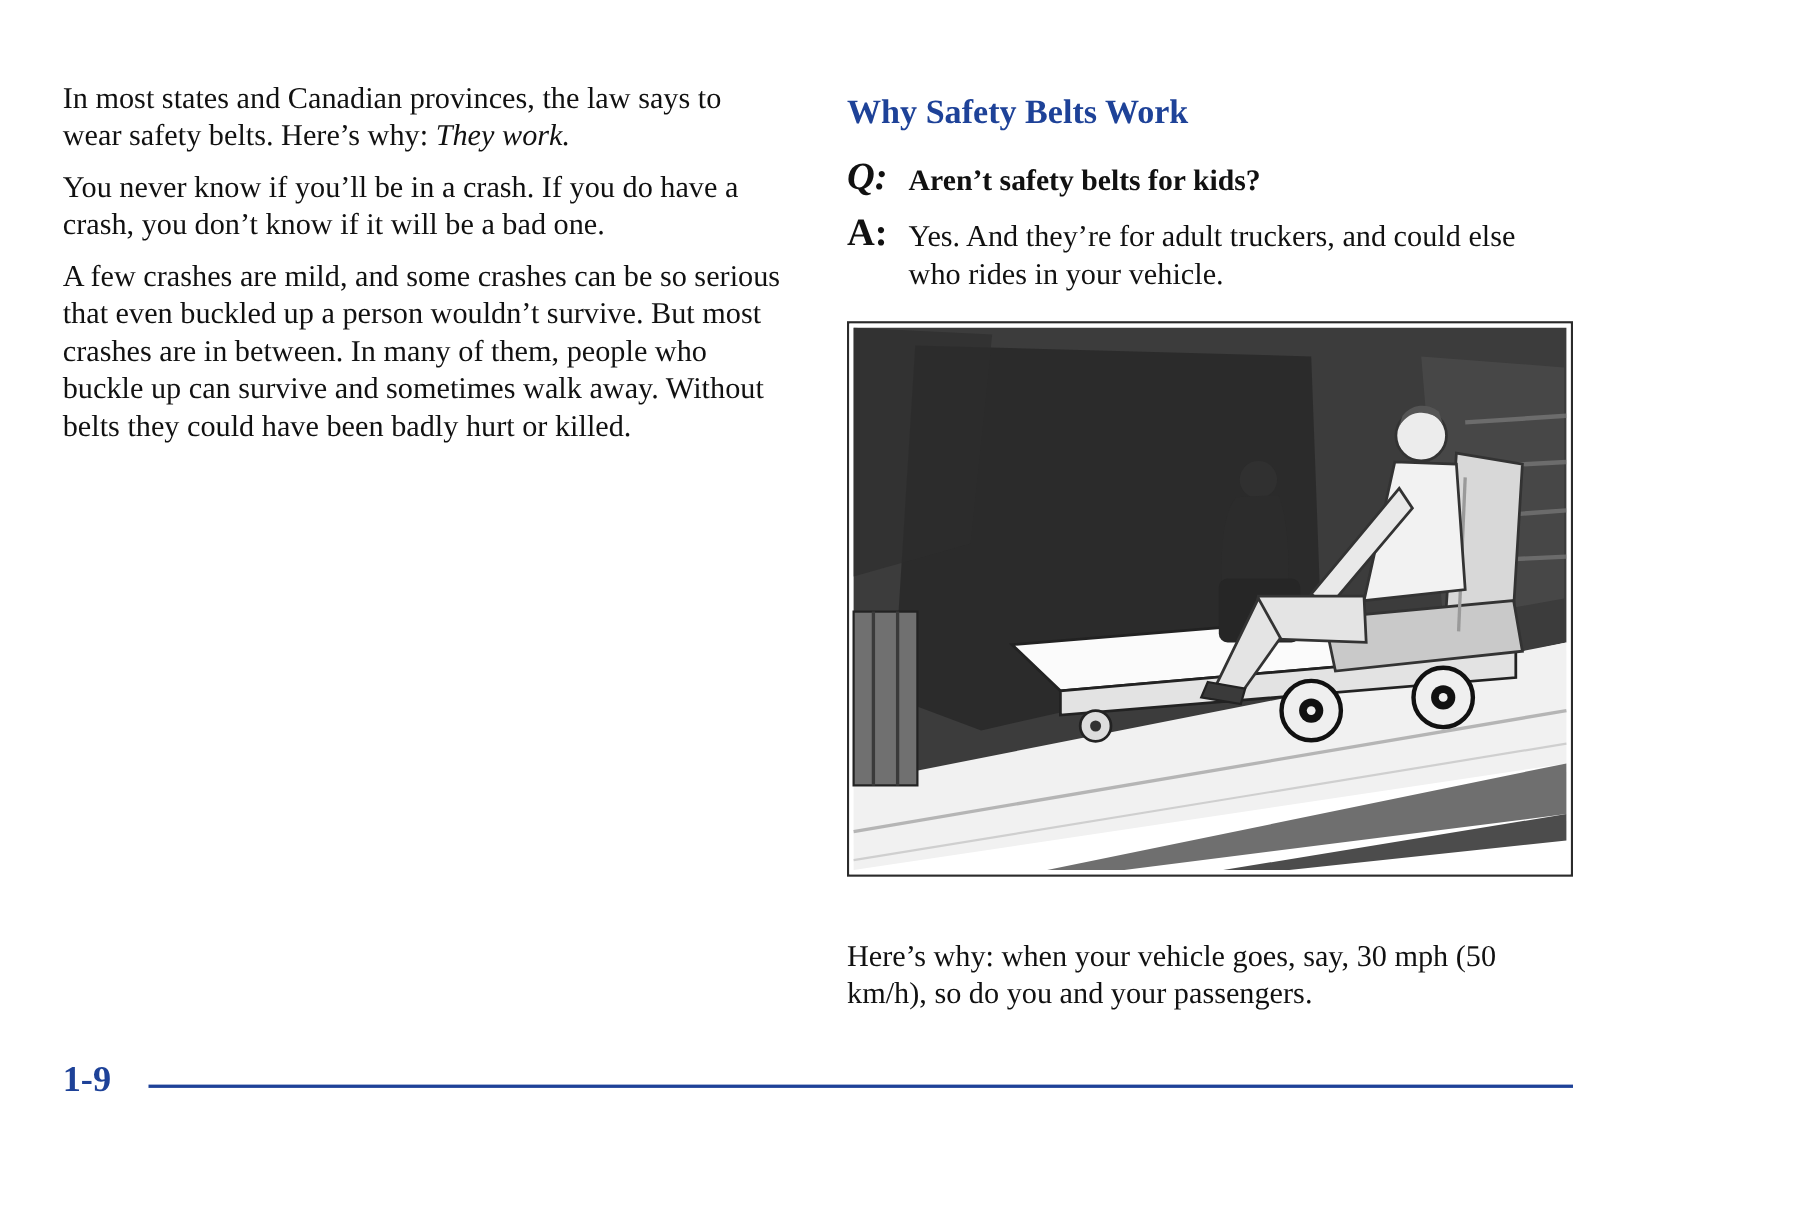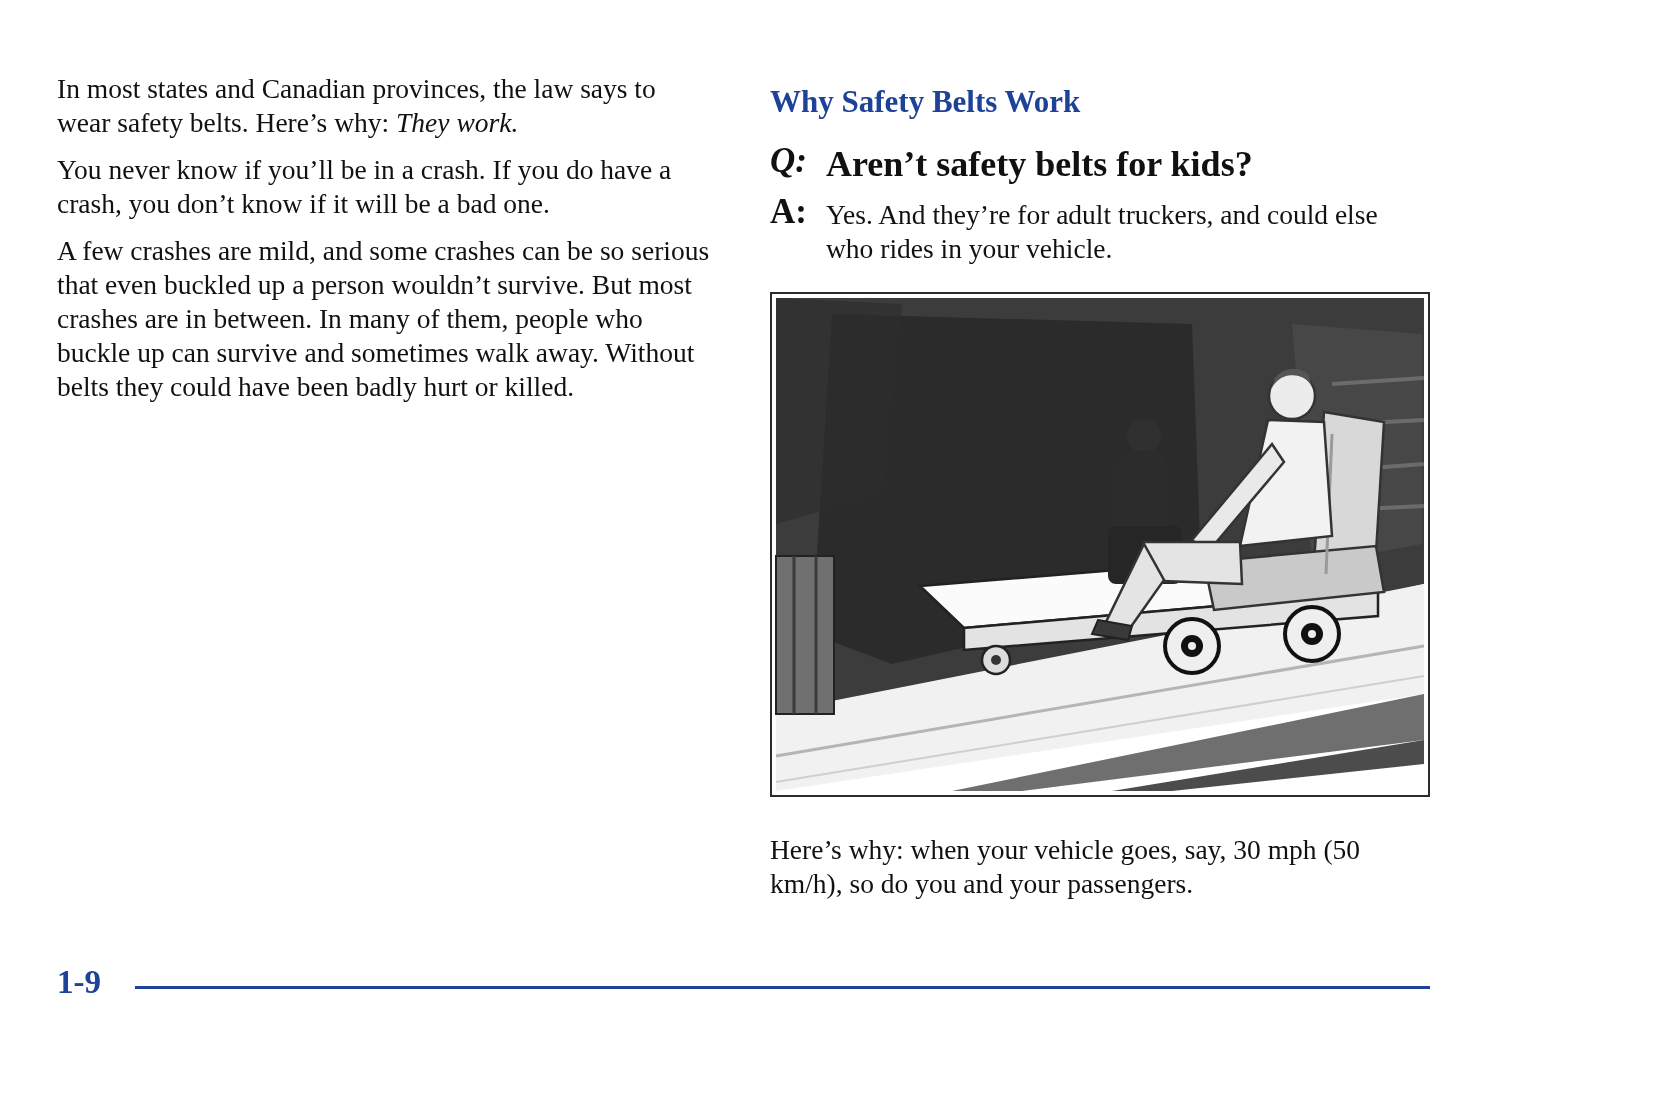--- a/index.html
+++ b/index.html
@@ -53,33 +53,33 @@
     line-height: 38px;
     font-weight: bold;
   }
   .qa-label.q-label { font-style: italic; }
   .qa-text {
     font-size: 27.5px;
     line-height: 34px;
     padding-top: 5px;
     max-width: 568px;
   }
-  .qa-text.q-text { font-weight: bold; font-size: 36px; }
+  .qa-text.q-text { font-weight: bold; font-size: 27px; }
   .figure {
     margin-top: 26px;
     width: 660px;
     height: 505px;
     border: 2px solid #2b2b2b;
     box-sizing: border-box;
     background: #ffffff;
     overflow: hidden;
   }
   .figure svg { display: block; width: 656px; height: 501px; }
   .caption {
-    margin: 36px 0 0 0;
+    margin: 55px 0 0 0;
     font-size: 27.5px;
     line-height: 34px;
     max-width: 600px;
   }
   
   .page-num {
     position: absolute;
     left: 57px;
     top: 964px;
     font-size: 33px;

